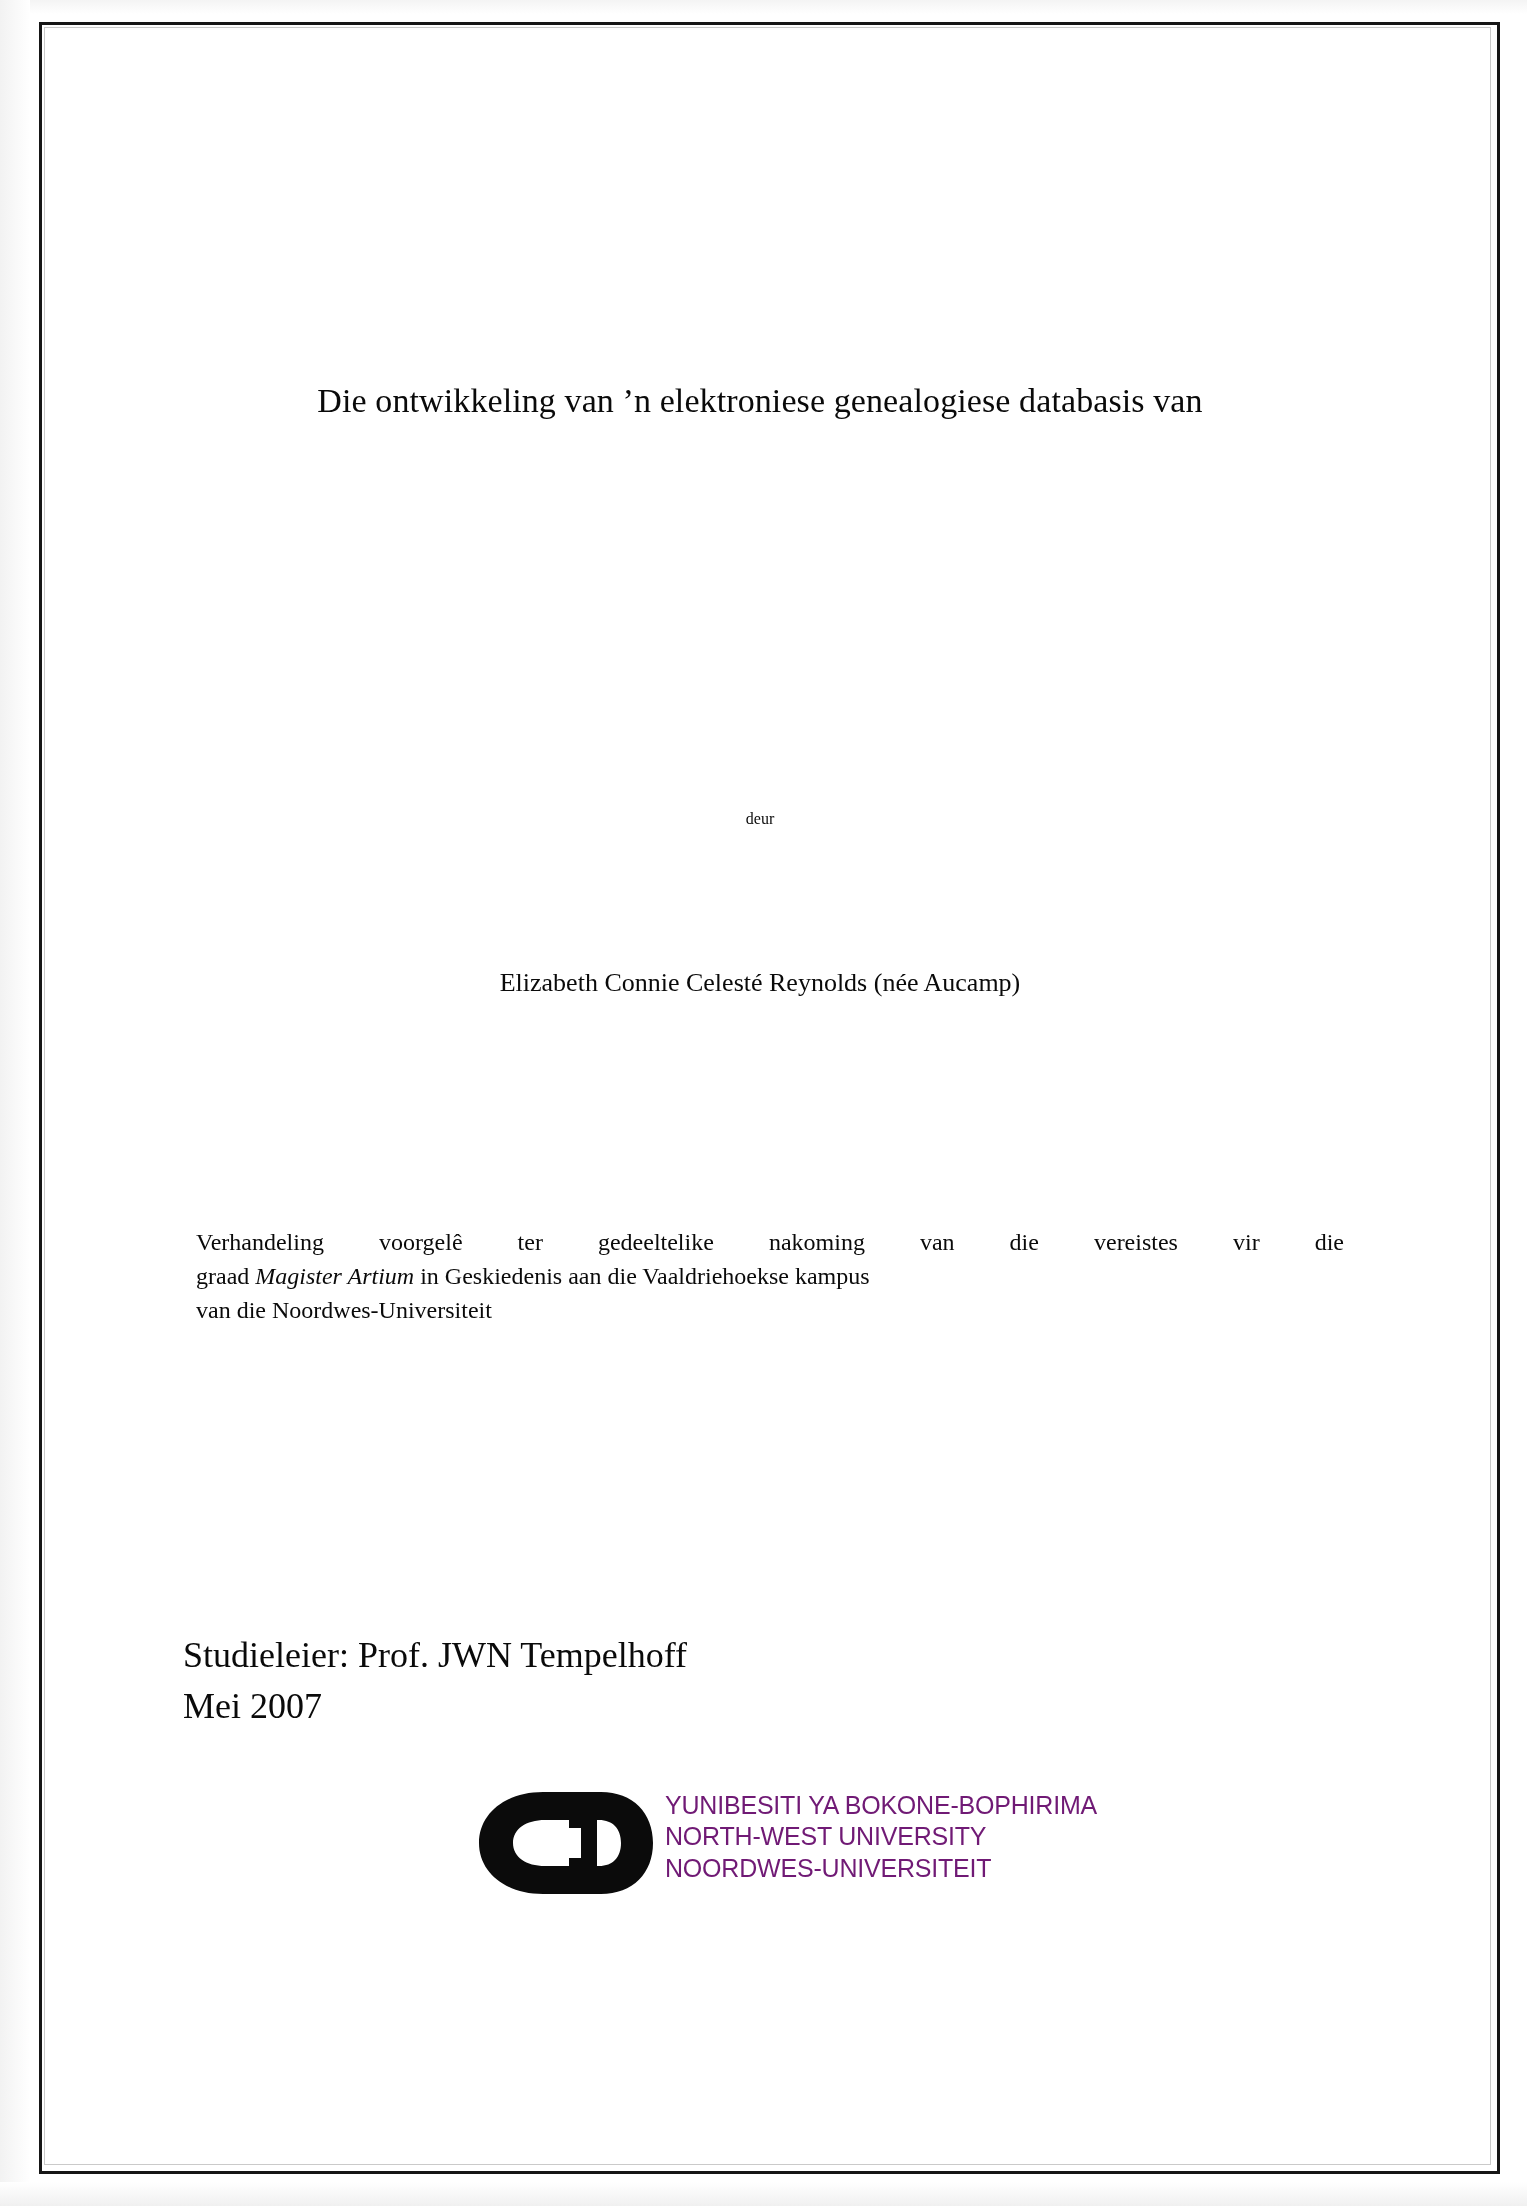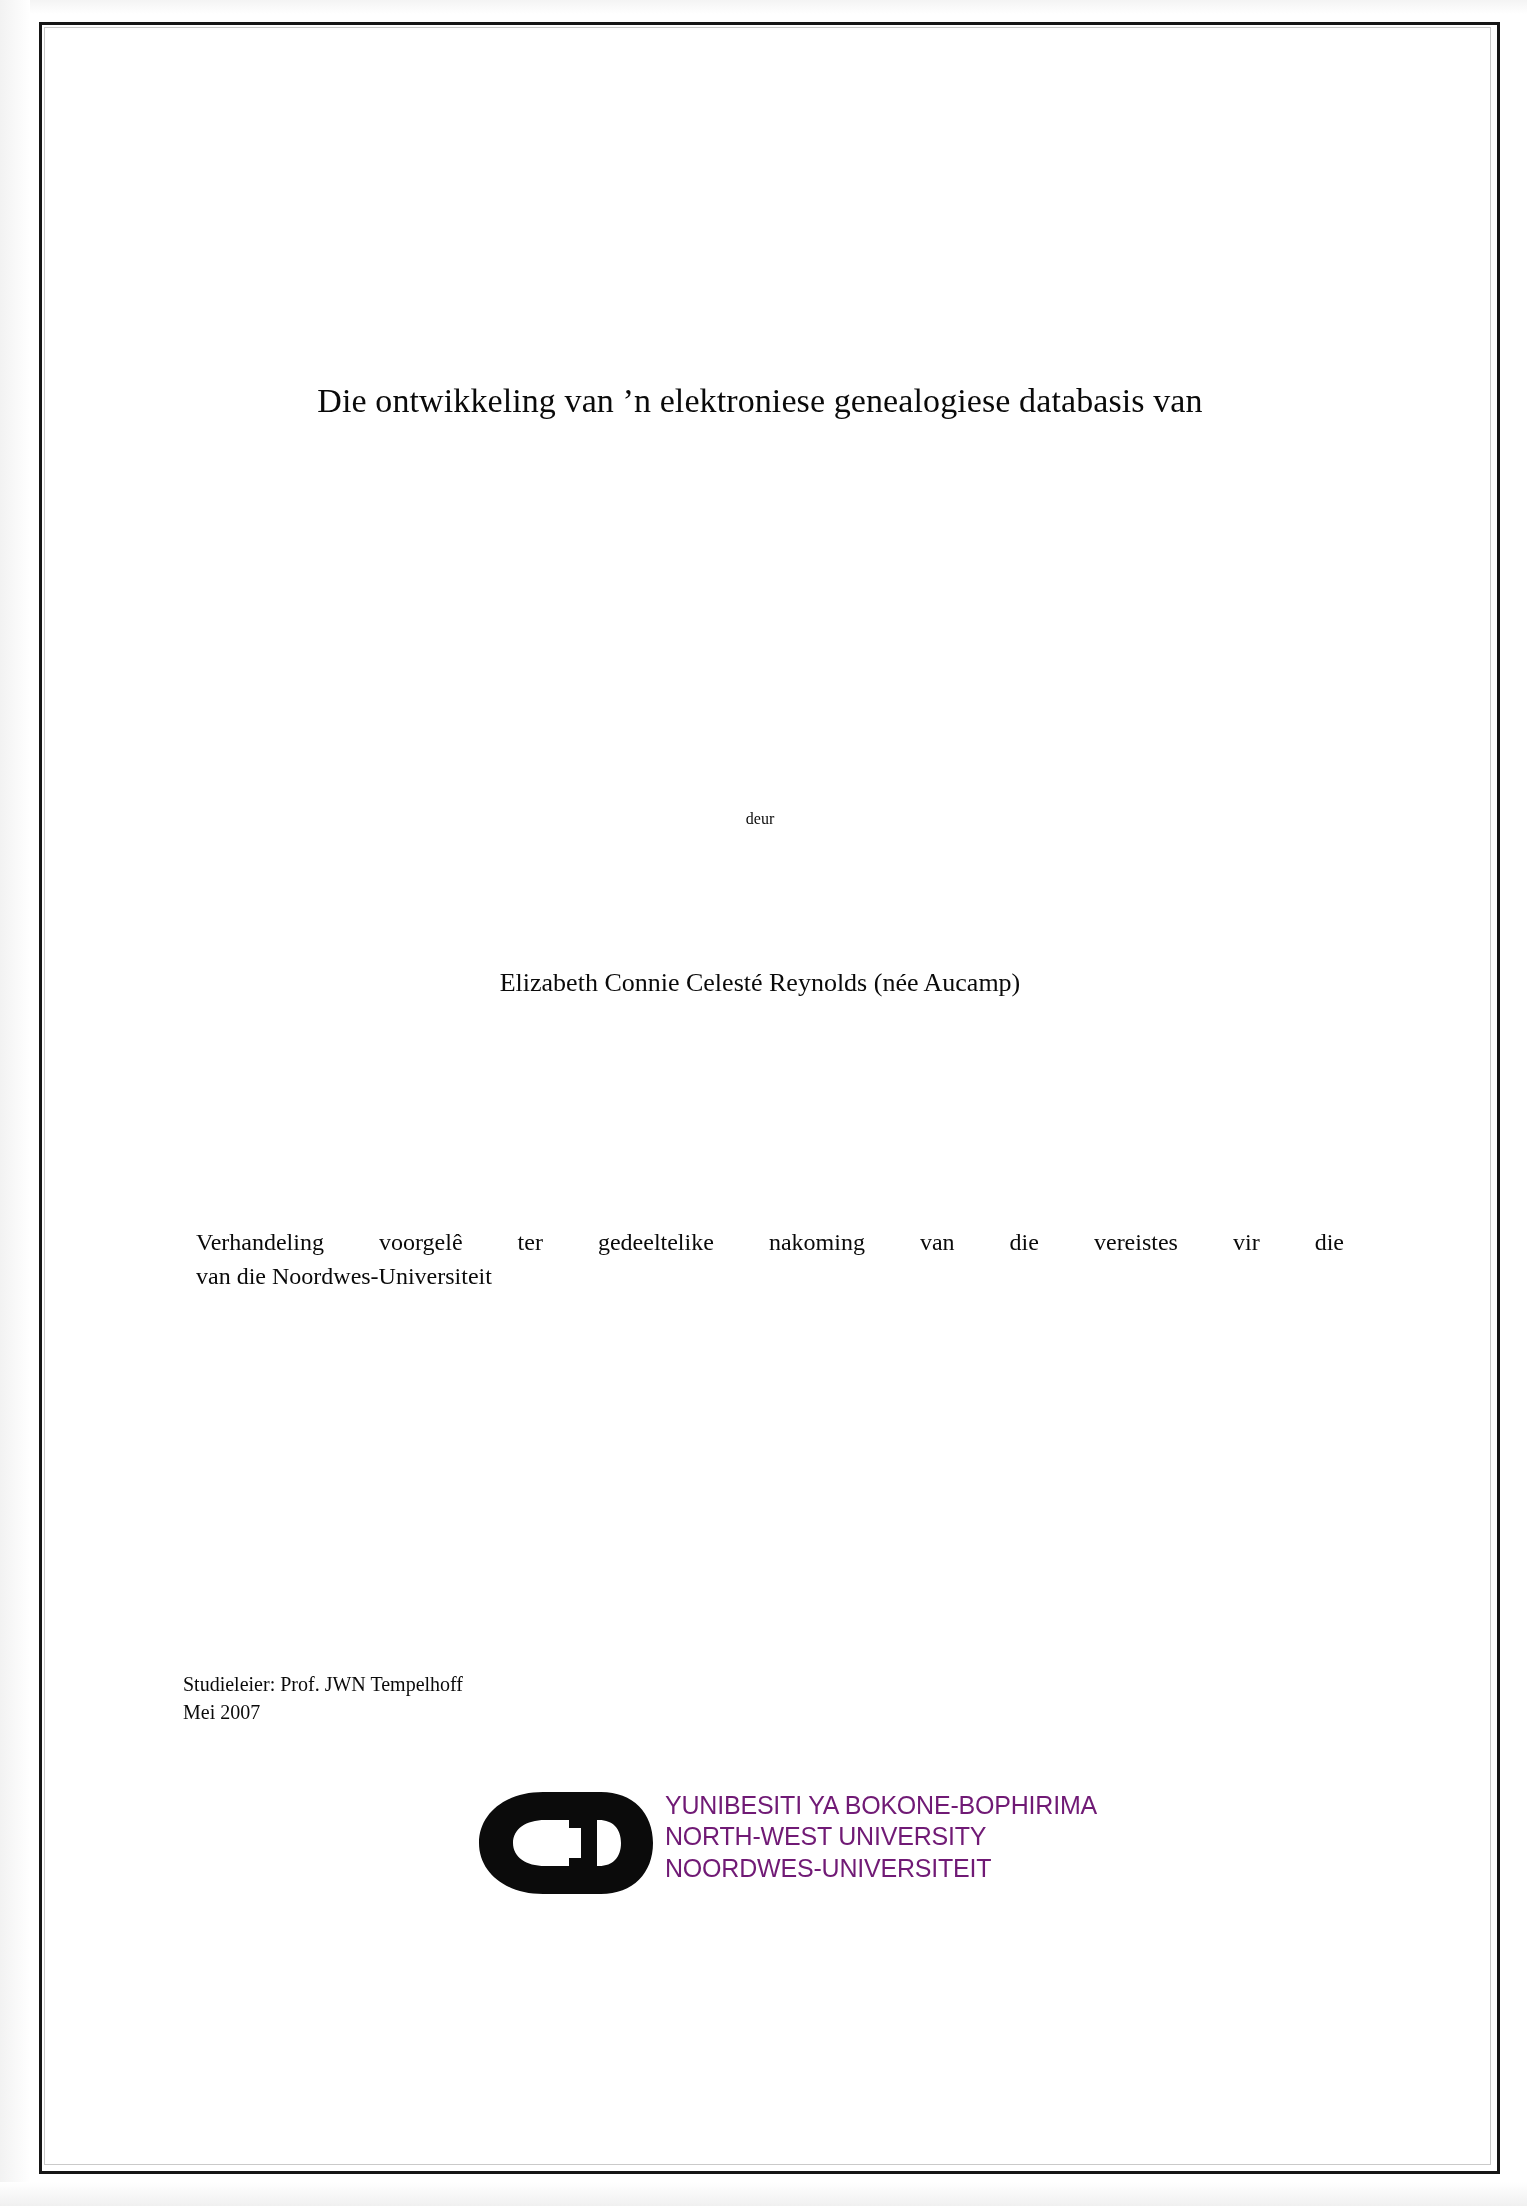--- a/index.html
+++ b/index.html
@@ -105,23 +105,22 @@
   .statement .l1 { display: block; text-align: justify; text-align-last: justify; }
   .statement .l2 { display: block; }
   .statement .l3 { display: block; }
   .statement i { font-style: italic; }
 
   .supervisor {
     position: absolute;
     top: 1630px;
     left: 3px;
     width: 900px;
-    font-size: 20px;
+    font-size: 36px;
     line-height: 1.42;
-    margin-top: 40px;
   }
   .supervisor span { display: block; }
 
   
   .logo-block {
     position: absolute;
     top: 1780px;
     left: 285px;
     width: 640px;
     height: 130px;
@@ -162,20 +161,21 @@
     <div class="title">
       <span>Die ontwikkeling van ’n elektroniese genealogiese databasis van</span>
     </div>
 
     <div class="deur">deur</div>
 
     <div class="author">Elizabeth Connie Celesté Reynolds (née Aucamp)</div>
 
     <div class="statement">
       <span class="l1">Verhandeling voorgelê ter gedeeltelike nakoming van die vereistes vir die</span>
+      <span class="l2"><span>graad </span><i>Magister Artium</i><span> in Geskiedenis aan die Vaaldriehoekse kampus</span></span>
       <span class="l3">van die Noordwes-Universiteit</span>
     </div>
 
     <div class="supervisor">
       <span>Studieleier: Prof. JWN Tempelhoff</span>
       <span>Mei 2007</span>
     </div>
 
     <div class="logo-block">
       <div class="logo-mark">

